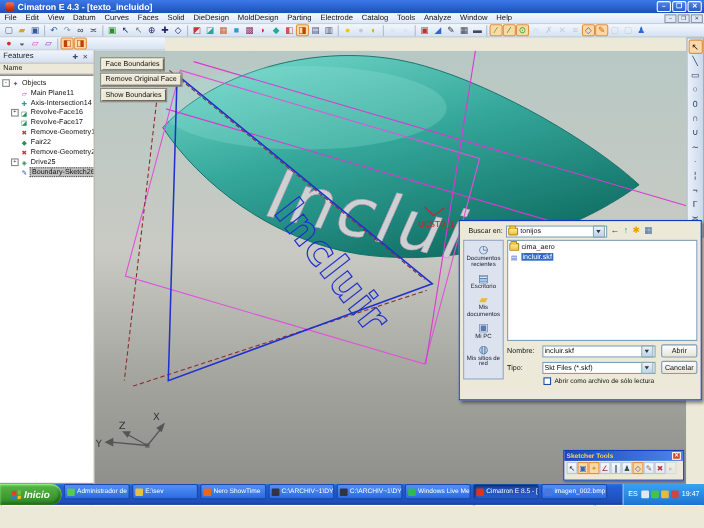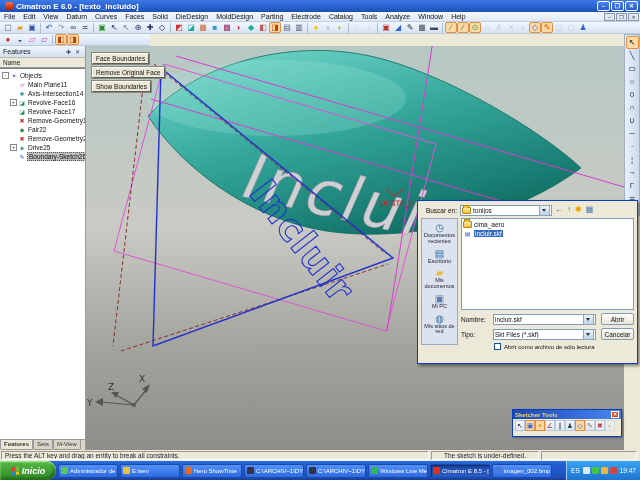--- a/index.html
+++ b/index.html
@@ -121,22 +121,22 @@
   .ski.dis{opacity:.4;}
   
   .statusbar{position:absolute;left:0;top:450px;width:640px;height:11px;background:#ece9d8;
     display:flex;align-items:center;font-size:6.5px;color:#222;box-sizing:border-box;padding:0 1px;}
   .ssg{border:1px solid;border-color:#9a978c #fff #fff #9a978c;height:9px;line-height:8px;
     padding:0 3px;margin-right:2px;box-sizing:border-box;white-space:nowrap;overflow:hidden;}
   .ssg.s1{flex:1;}
   .ssg.s2{width:108px;text-align:center;}
   .ssg.s3{width:96px;}
   
-  .taskbar{position:absolute;left:0;top:461px;width:640px;height:19px;
-    background:linear-gradient(#2f71e4,#2460d8 12%,#1d4eb8 88%,#153a92);display:flex;align-items:center;}
+  .taskbar{position:absolute;left:0;top:440px;width:640px;height:19px;
+    background:linear-gradient(#2f71e4,#2460d8 12%,#1d4eb8 88%,#153a92);display:flex;align-items:flex-start;}
   .startbtn{height:19px;width:56px;background:linear-gradient(#57b846,#2e8a25);
     border-radius:0 9px 9px 0;color:#fff;font-style:italic;font-weight:bold;font-size:9px;
     display:flex;align-items:center;justify-content:center;gap:3px;flex:none;
     box-shadow:inset 0 1px 2px #aaffa0,inset -2px -2px 3px #1d6416;}
   .flag{width:8px;height:8px;display:grid;grid-template:1fr 1fr / 1fr 1fr;gap:1px;transform:skewY(-8deg);flex:none;}
   .flag i{display:block;}
   .task{height:14px;width:60px;margin-left:2px;background:linear-gradient(#5191f8,#2e6ae0);
     border:1px solid #1c49a8;border-radius:2px;color:#fff;font-size:6px;display:flex;align-items:center;
     padding:0 2px;gap:2px;overflow:hidden;white-space:nowrap;box-sizing:border-box;flex:none;}
   .task.active{background:linear-gradient(#1d47a8,#2a5ec8);box-shadow:inset 1px 1px 2px #0c2a66;}
@@ -146,21 +146,21 @@
     padding:0 4px;gap:3px;color:#fff;font-size:6.5px;}
   .trayicn{width:7px;height:7px;border-radius:1px;flex:none;}
 </style>
 </head>
 <body>
 
 <div id="screen">
 
   <div class="titlebar">
     <span class="app-icon"></span>
-    <span class="tb-title">Cimatron E 6.0 - [texto_incluido]</span>
+    <span class="tb-title">Cimatron E 4.3 - [texto_incluido]</span>
     <span style="display:flex">
 
     <span class="winbtn">–</span>
         <span class="winbtn">❐</span>
         <span class="winbtn">✕</span>
       </span>
   </div>
 
   <div class="menubar">
     <span style="display:flex">

